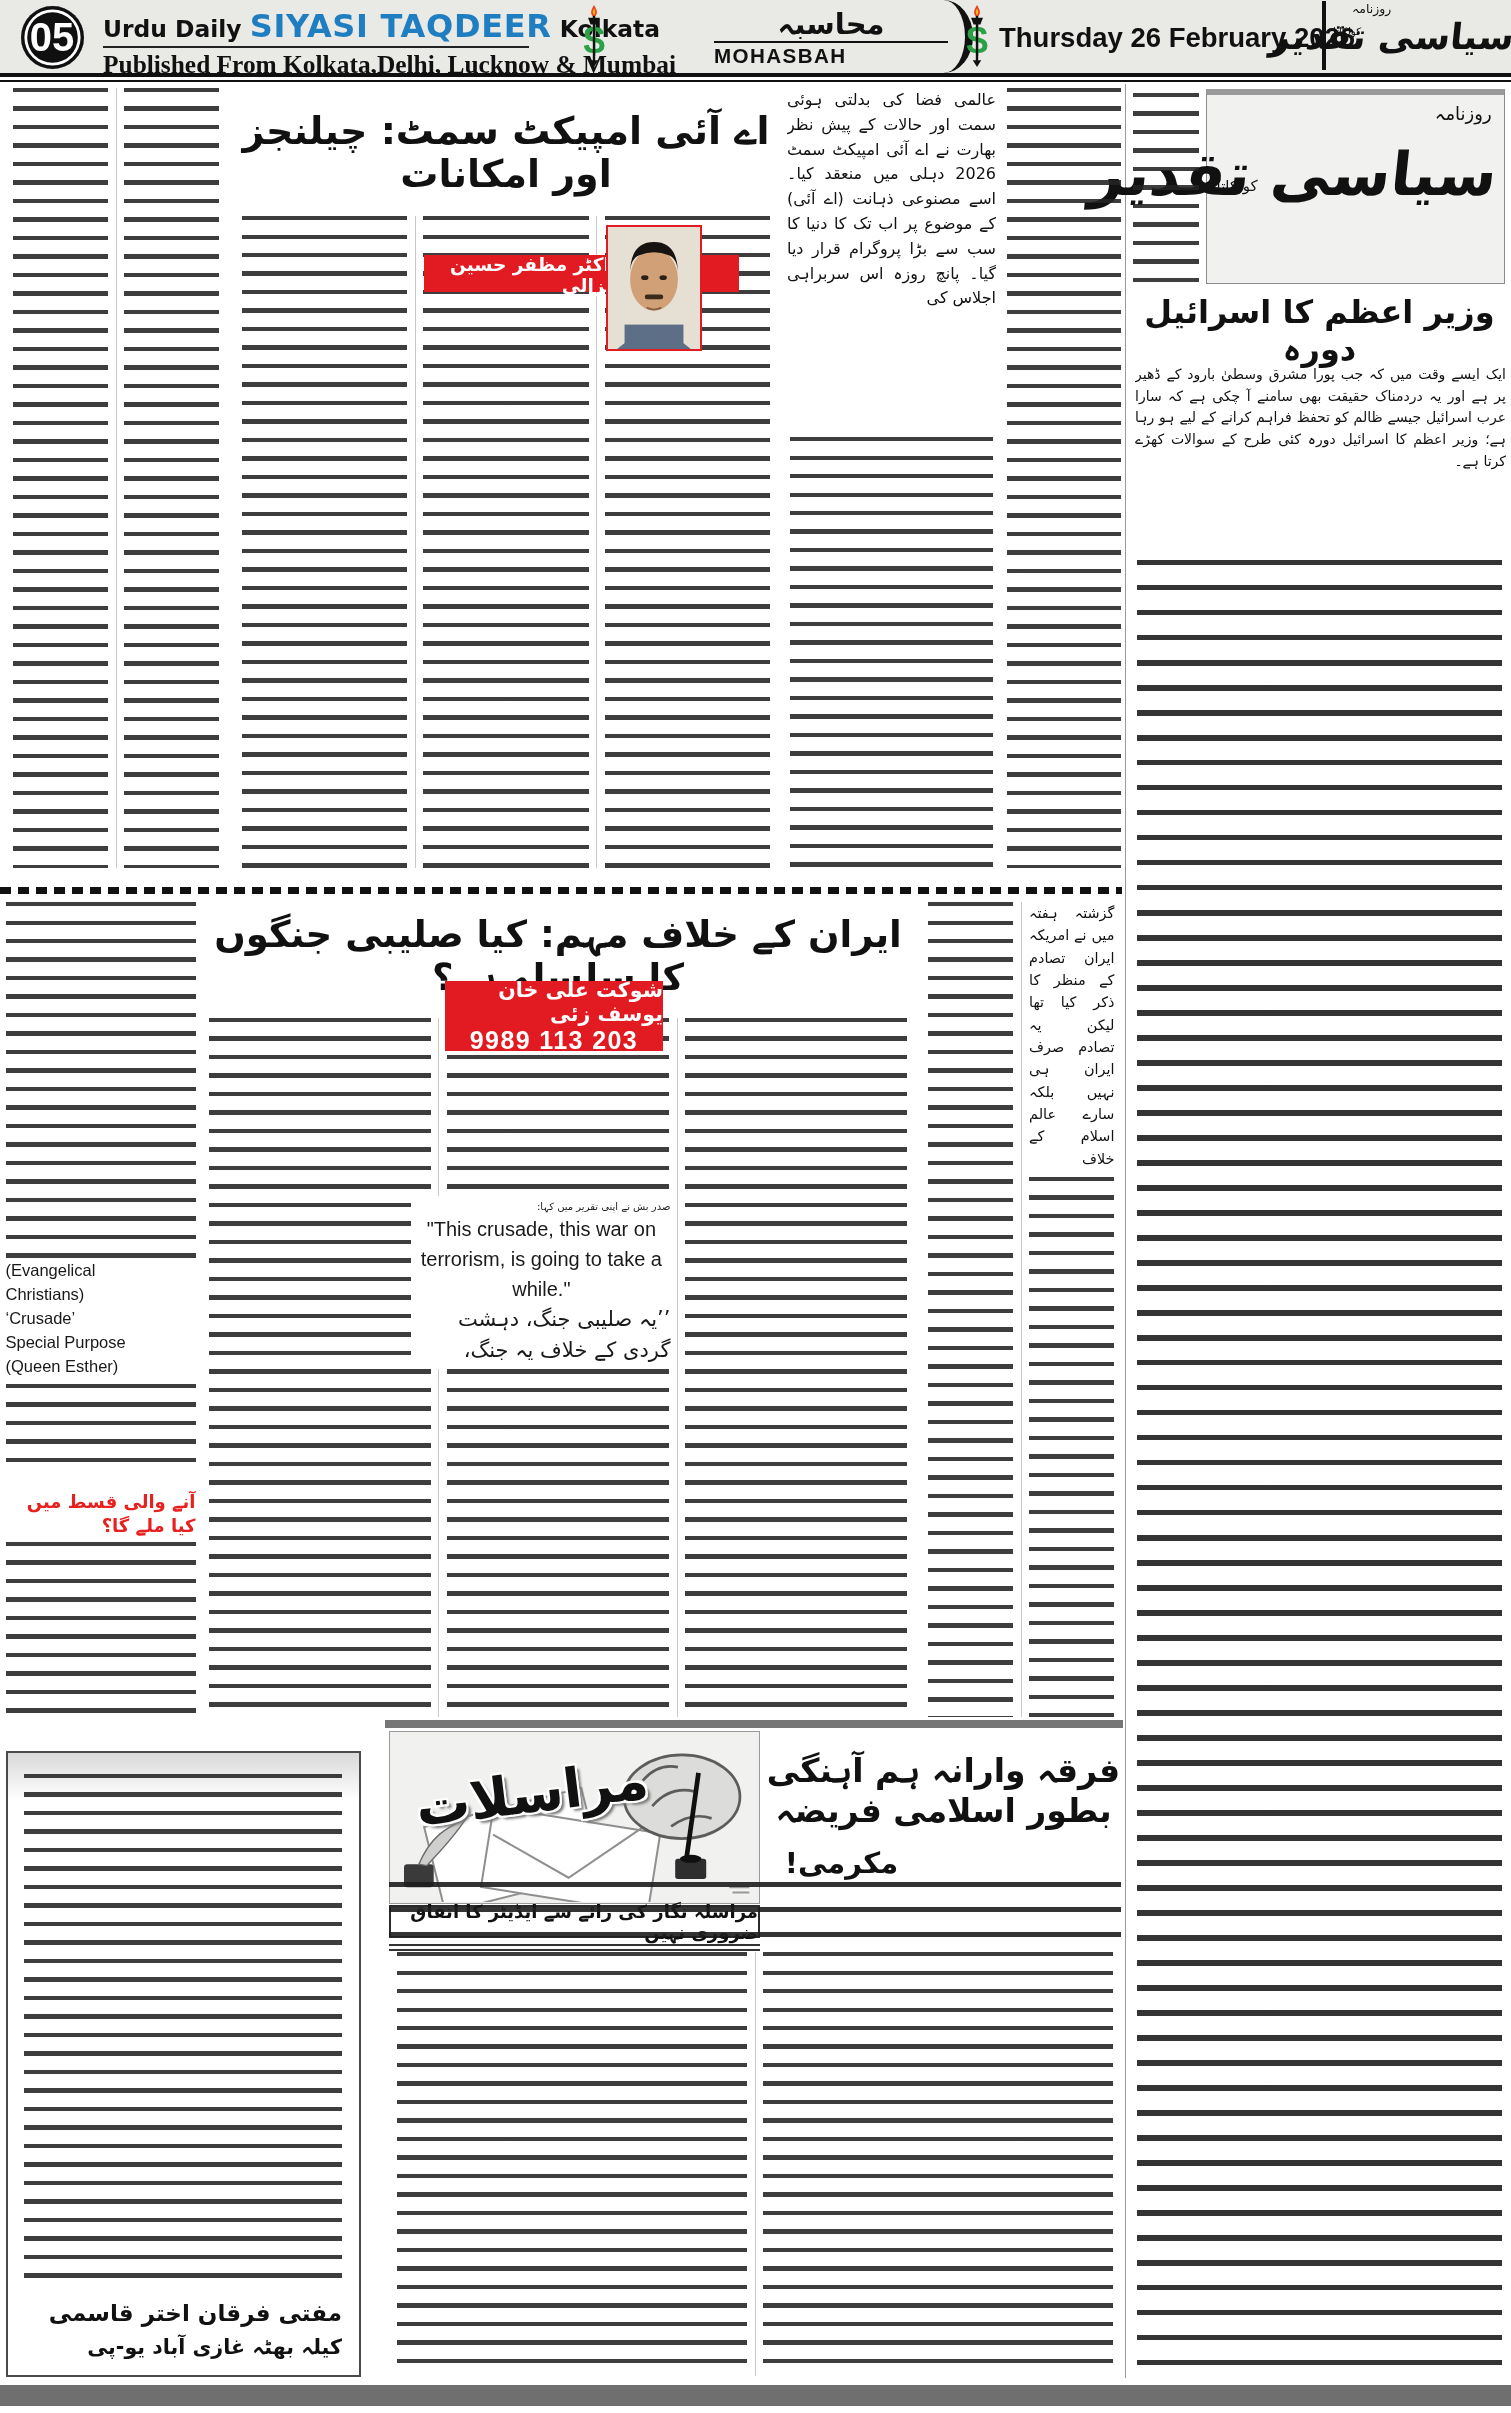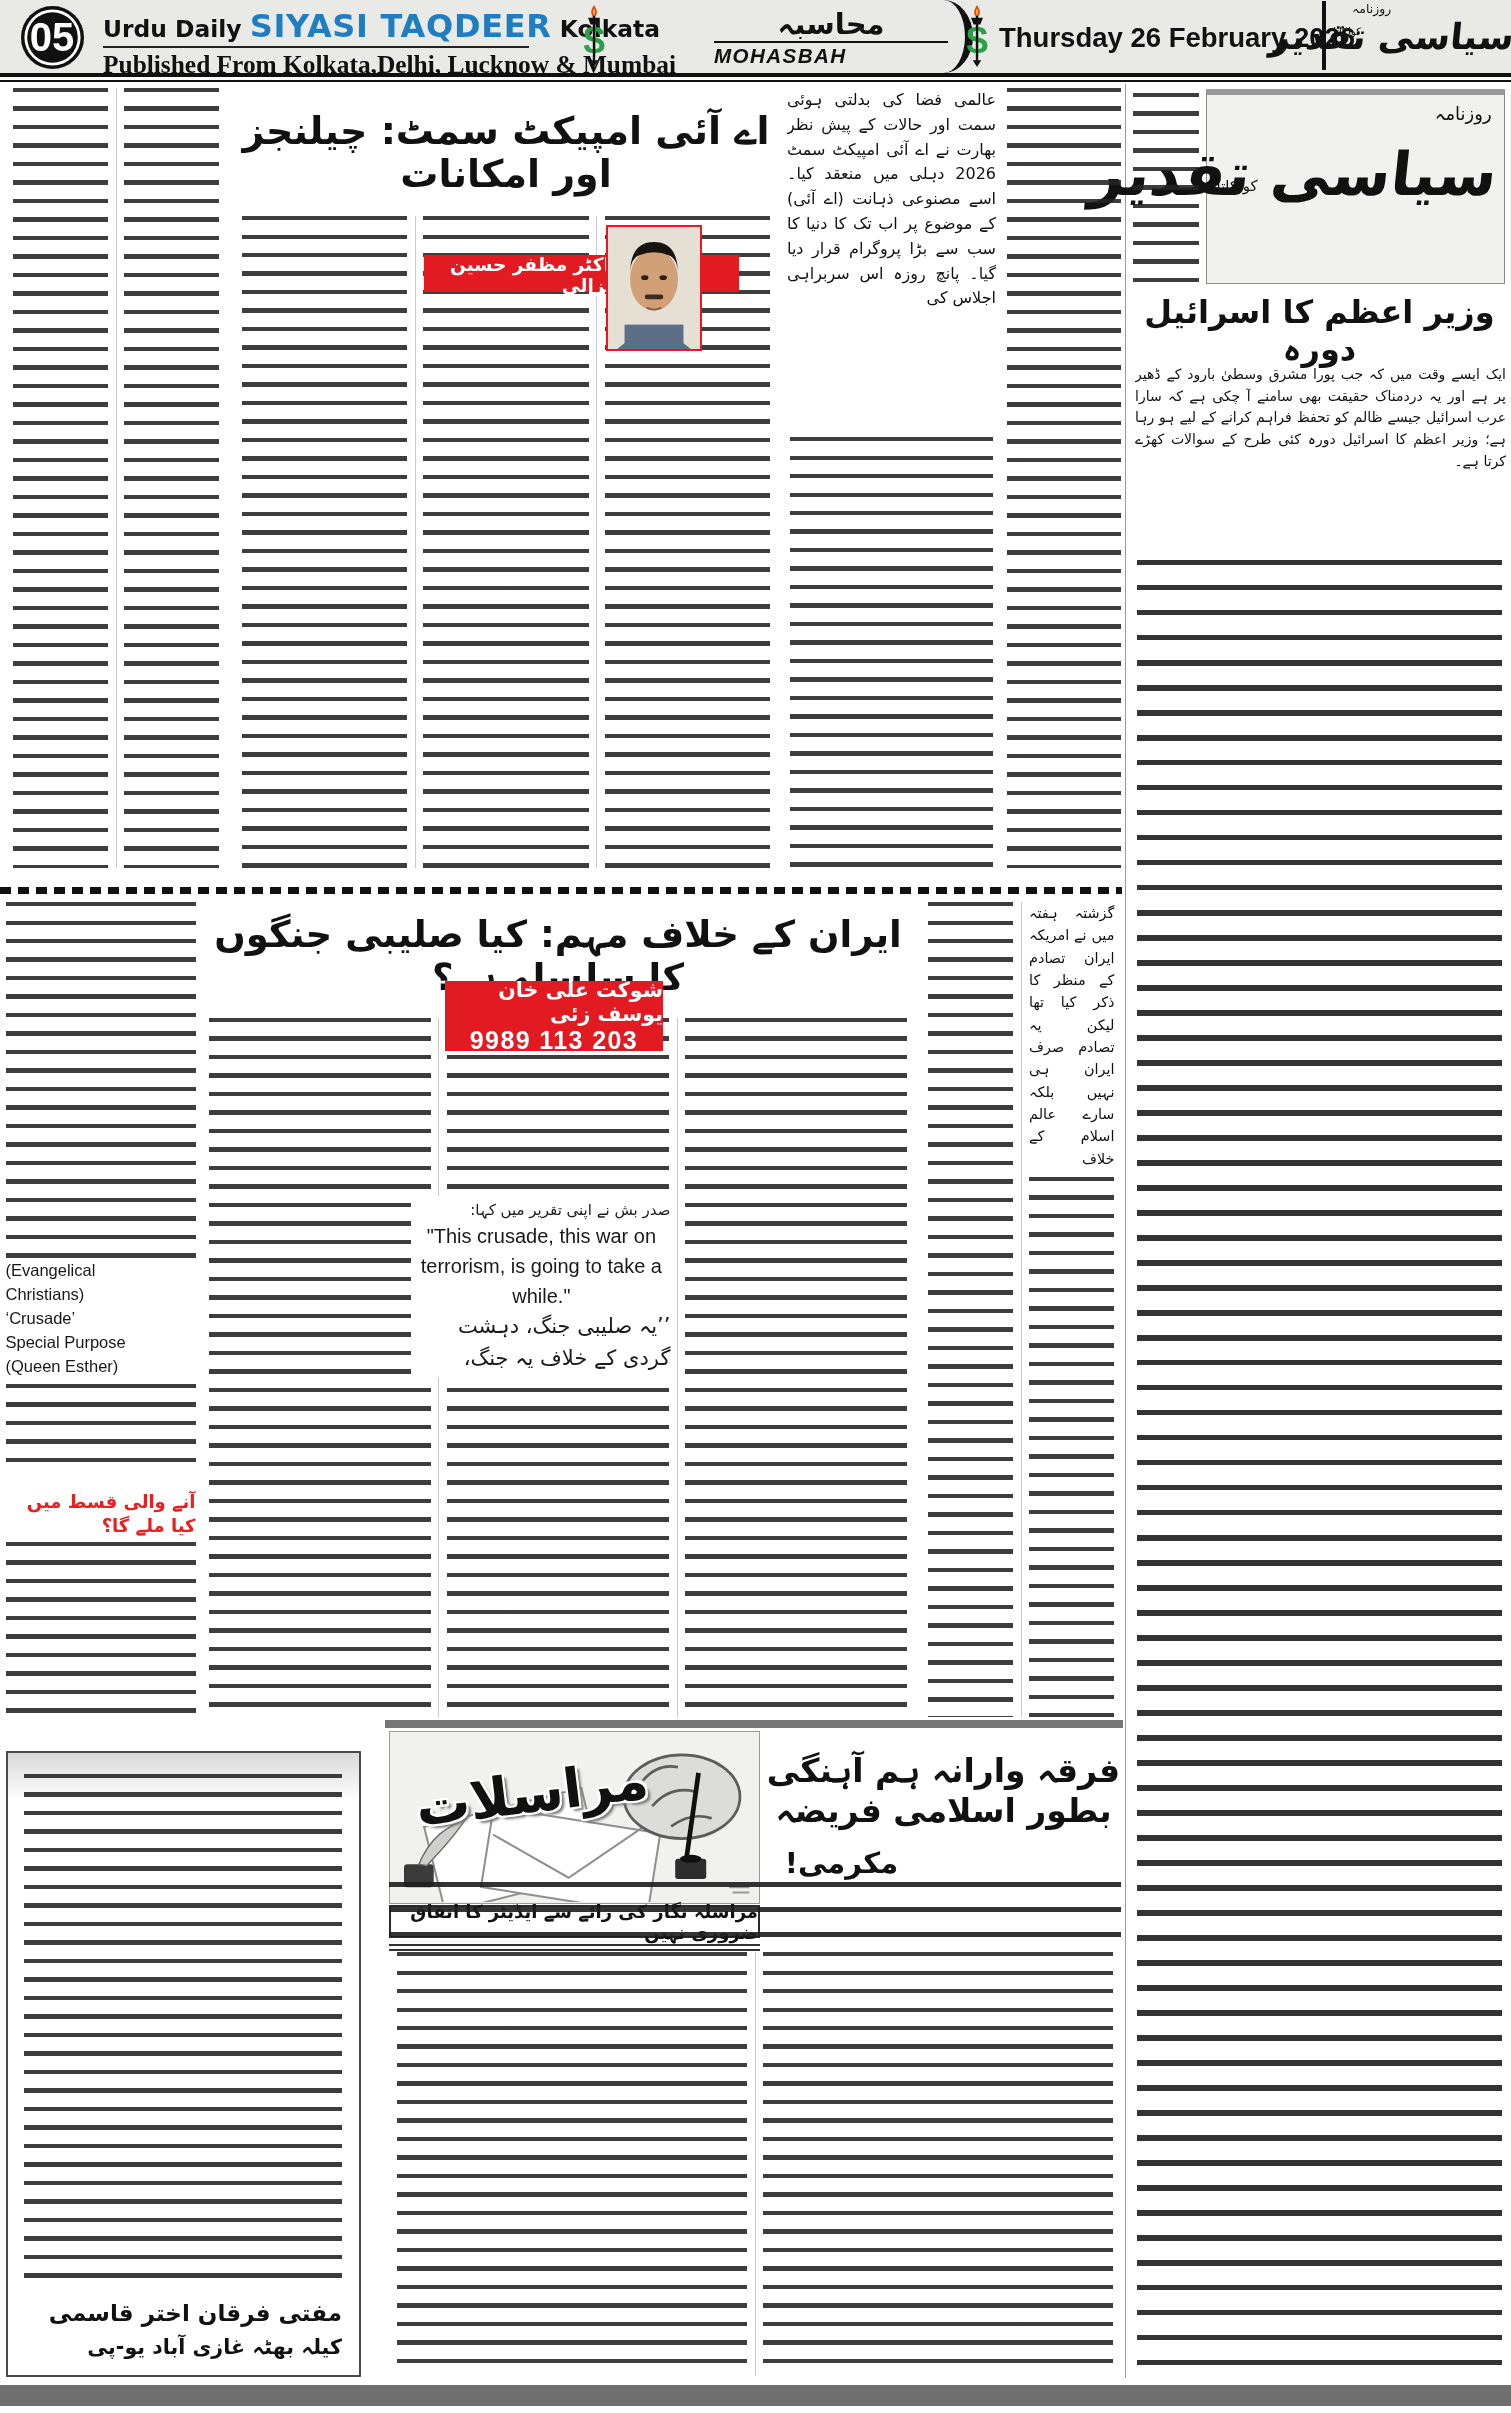--- a/index.html
+++ b/index.html
@@ -18,21 +18,21 @@
            font-family:"Liberation Sans",sans-serif;}
   .brand{left:103px;top:6.9px;width:481px;}
   .brand .l1{font-size:23.4px;font-weight:bold;white-space:nowrap;}
   .brand .l1 .papername{color:#1f7ec1;font-size:32px;letter-spacing:0.7px;}
   .brand .sep{width:426px;height:2.1px;background:#222;margin:1.4px 0 1.4px 0;}
   .brand .l2{font-size:25.4px;font-weight:bold;font-family:"Liberation Serif",serif;white-space:nowrap;}
   .dollar{width:34px;height:63px;}
   .moh{left:714px;top:6.9px;width:234px;height:60px;}
   .moh .u{font-size:29px;font-weight:bold;text-align:center;}
   .moh .lat{font-size:20.6px;font-weight:bold;letter-spacing:1.4px;font-family:"Liberation Sans",sans-serif;
-            border-top:2.1px solid #111;padding-top:1.4px;font-style:italic;}
+            border-top:2.1px solid #111;padding-top:1.4px;}
   .moh-swoosh{left:924px;top:0px;width:41px;height:73px;border-right:8.2px solid #111;border-radius:0 60% 60% 0/0 50% 50% 0;}
   .dateline{left:999px;top:22px;width:302px;font-size:27.5px;font-weight:bold;font-family:"Liberation Sans",sans-serif;white-space:nowrap;}
   .np-head{left:1322px;top:1.4px;width:182px;height:69px;border-left:4.1px solid #111;padding-left:5.5px;}
   .np-head .d{font-size:12.4px;text-align:left;margin-left:20.6px;}
   .np-head .t{font-size:36px;font-weight:bold;transform:skewX(-6deg);white-space:nowrap;}
   .np-head .c{font-size:10.3px;position:absolute;left:6.9px;top:23.4px;}
 
   
   .fill{background:repeating-linear-gradient(180deg,#232323 0 4.1px,transparent 4.1px 18.5px);opacity:.88;}
   .fill-lg{background:repeating-linear-gradient(180deg,#1d1d1d 0 5.5px,transparent 5.5px 25px);opacity:.9;}
@@ -55,21 +55,21 @@
 
   
   .iran-headline{left:201px;top:905px;width:714px;height:104px;display:flex;align-items:center;justify-content:center;
                  font-size:37px;font-weight:bold;text-align:center;line-height:1.15;}
   .iran-authorbox{left:445px;top:981px;width:218px;height:70px;background:#e21b22;color:#fff;z-index:3;
                   display:flex;flex-direction:column;align-items:center;justify-content:center;}
   .iran-authorbox .n{font-size:20.6px;font-weight:bold;}
   .iran-authorbox .p{font-size:25px;font-weight:bold;font-family:"Liberation Sans",sans-serif;letter-spacing:1.4px;}
   .pullquote{background:#fff;z-index:3;font-family:"Liberation Sans",sans-serif;font-size:20px;line-height:1.5;
              text-align:center;color:#1a1a1a;padding:2.7px 1.4px;}
-  .pq-intro{font-size:15px;text-align:justify;}
+  .pq-intro{font-size:10px;text-align:justify;}
   .pq-after{font-size:21px;text-align:right;}
   .frag{font-family:"Liberation Sans",sans-serif;font-size:16.5px;line-height:1.45;color:#181818;}
   .red-sub{color:#e8211f;font-weight:bold;font-size:18px;line-height:1.3;text-align:right;margin-top:24px;}
 
   
   .np-box{left:1206px;top:89px;width:299px;height:195px;background:#f1f1ef;border:1.4px solid #8a8a8a;
           border-top:6.9px solid #9a9a9a;box-sizing:border-box;}
   .np-box .d{position:absolute;top:8.2px;right:12.4px;font-size:18px;}
   .np-box .t{position:absolute;top:44px;right:6.9px;width:282px;font-size:60px;font-weight:bold;
              transform:skewX(-6deg);text-align:center;white-space:nowrap;}

